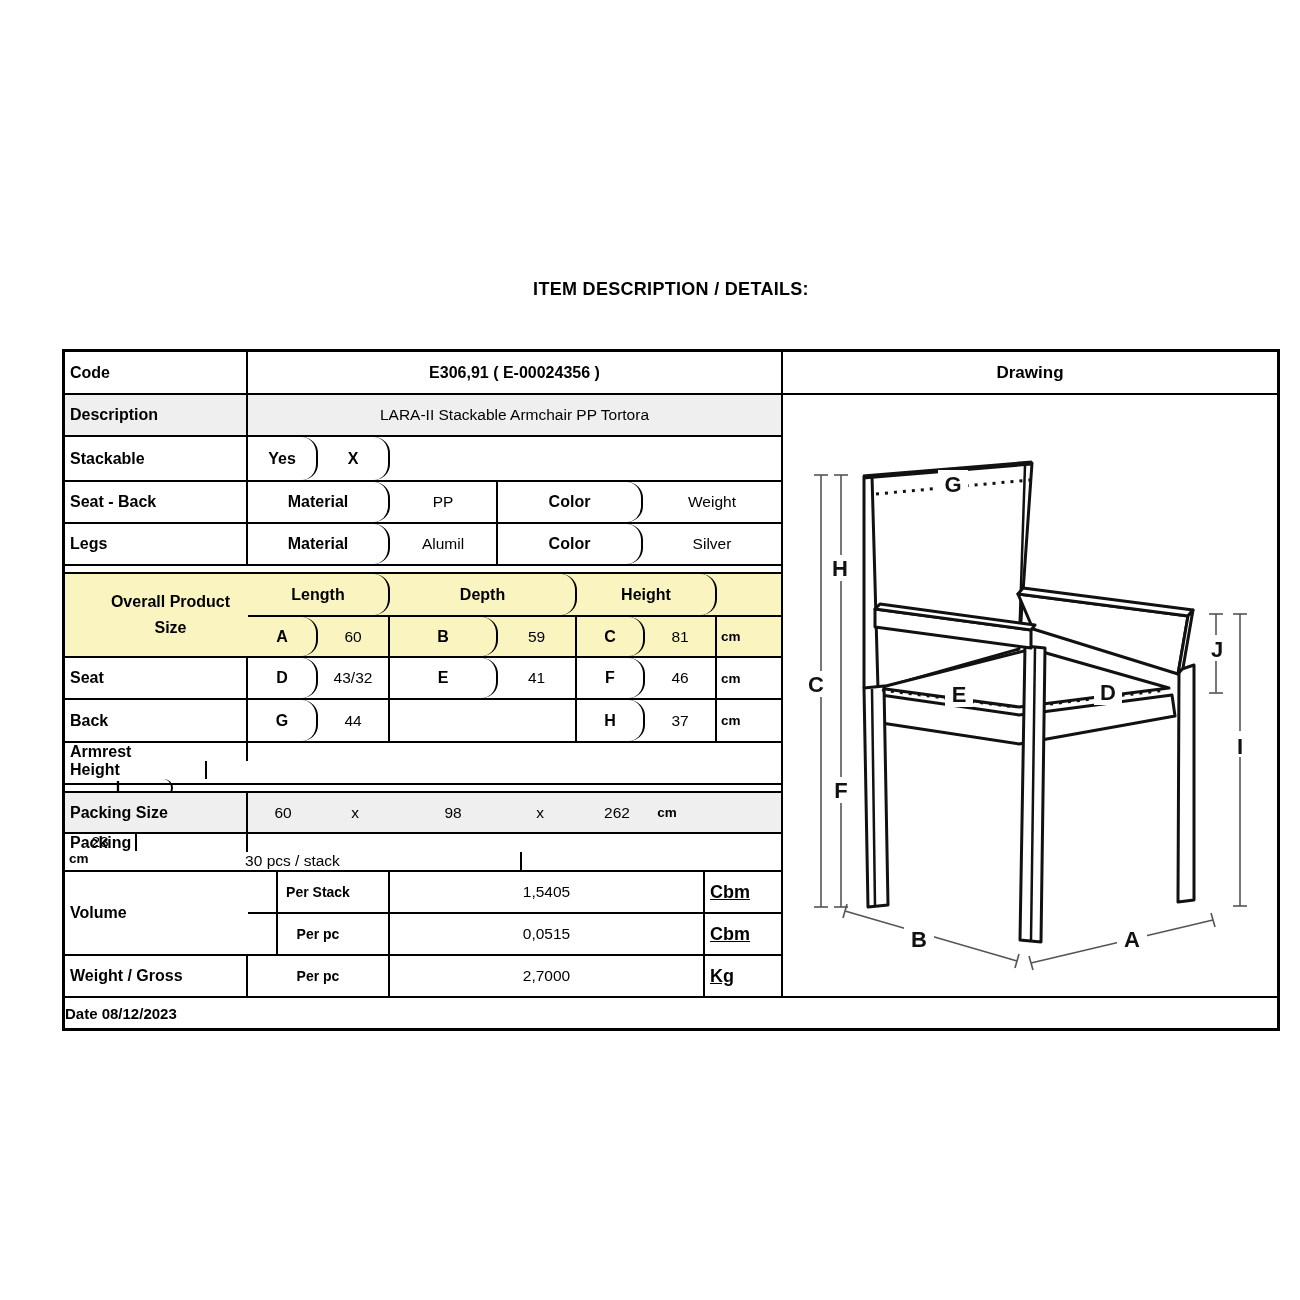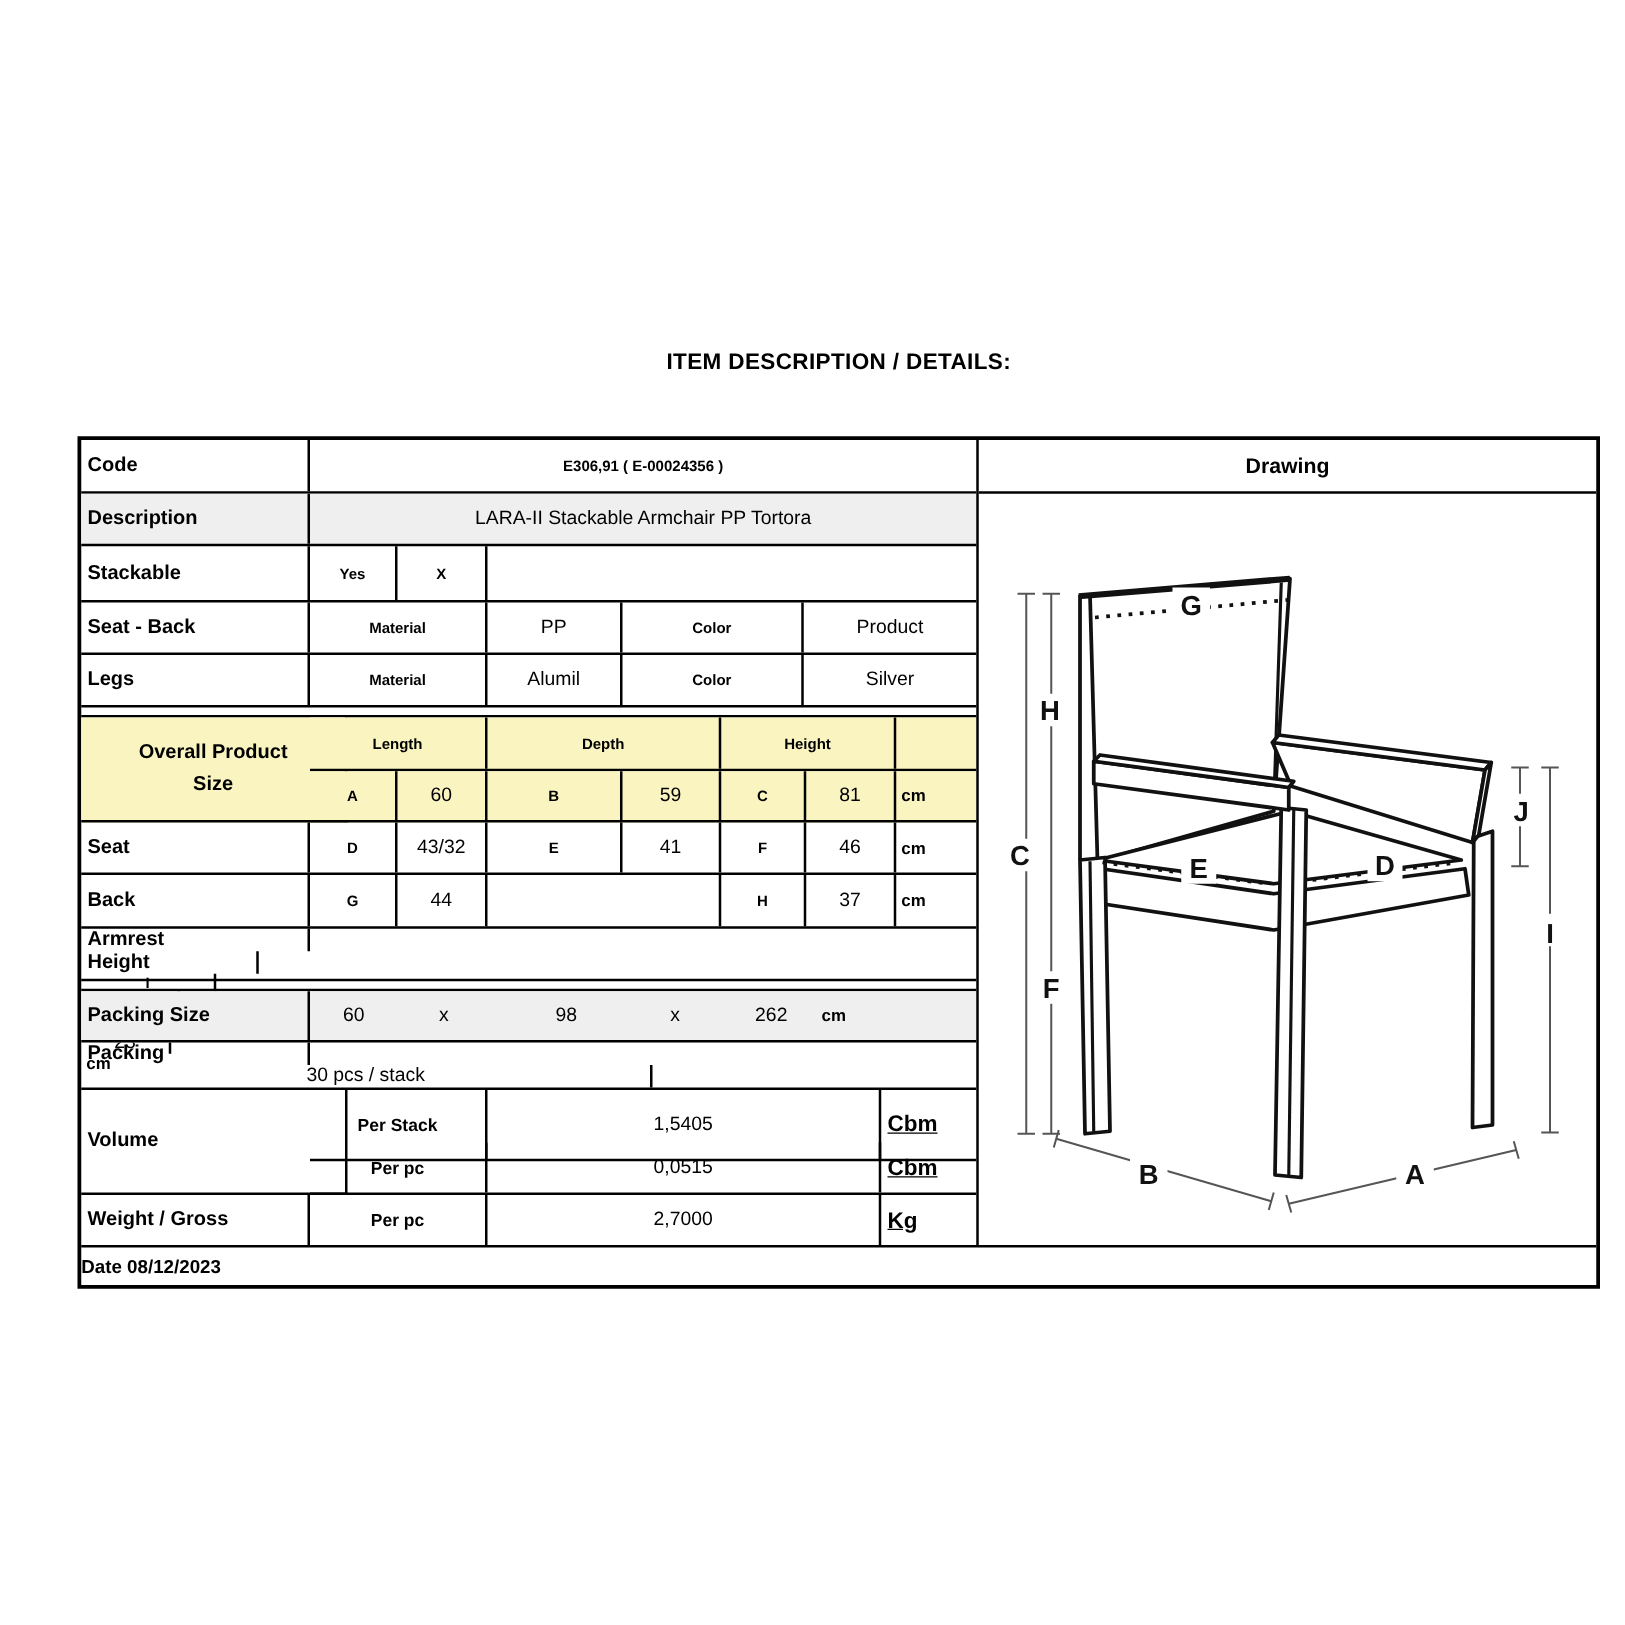--- a/index.html
+++ b/index.html
@@ -10,21 +10,21 @@
   #tableOuter{position:absolute;left:62px;top:315px;width:1218px;height:682px;
               border:3px solid #000;box-sizing:border-box;margin-top:34px;}
   .rowsArea{position:absolute;left:0;top:0;width:716px;height:644px;}
   .row{position:absolute;left:0;width:716px;display:flex;box-sizing:border-box;
        border-bottom:2px solid #000;}
   .row.inset{left:183px;width:533px;}
   .cell{display:flex;align-items:center;justify-content:center;height:100%;
         box-sizing:border-box;border-right:2px solid #000;font-size:15.5px;}
   .cell.last{border-right:none;}
   .lab{justify-content:flex-start;padding-left:5px;font-weight:bold;font-size:16px;}
-  .b{font-weight:bold;font-size:12px;}
+  .b{font-weight:bold;font-size:16px;border-radius:16px;}
   .unit{justify-content:flex-start;padding-left:4px;font-weight:bold;font-size:13.5px;}
   .unit2{justify-content:flex-start;padding-left:5px;font-weight:bold;font-size:18px;text-decoration:underline;}
   .gray{background:var(--row-gray,#efefef);justify-content:flex-end;}
   .yellow{background:var(--accent-yellow,#faf5c0);}
   .w183{width:183px;} .w142{width:142px;} .w108{width:108px;} .w145{width:145px;}
   .w138{width:138px;} .w70{width:70px;} .w72{width:72px;} .w79{width:79px;}
   .w68{width:68px;} .w64{width:64px;} .w187{width:187px;} .w140{width:140px;}
   .w391{width:391px;} .w533{width:533px;} .w457{width:457px;} .w315{width:315px;}
   .w76{width:76px;}
   .spanCell{position:absolute;top:0;height:100%;display:flex;align-items:center;
@@ -72,21 +72,21 @@
         <div class="cell b w70">Yes</div>
         <div class="cell b w72">X</div>
         <div class="cell w391 last"></div>
       </div>
 
       <div class="row" style="top:130px;height:42px;">
         <div class="cell lab w183">Seat - Back</div>
         <div class="cell b w142">Material</div>
         <div class="cell w108">PP</div>
         <div class="cell b w145">Color</div>
-        <div class="cell w138 last">Product</div>
+        <div class="cell w138 last">Weight</div>
       </div>
 
       <div class="row" style="top:172px;height:42px;">
         <div class="cell lab w183">Legs</div>
         <div class="cell b w142">Material</div>
         <div class="cell w108">Alumil</div>
         <div class="cell b w145">Color</div>
         <div class="cell w138 last">Silver</div>
       </div>
 
@@ -160,21 +160,21 @@
       </div>
 
       <div class="row" style="top:482px;height:38px;flex-direction:column;">
         <div class="cell lab w183">Packing</div>
         <div class="cell w457">30 pcs / stack</div>
         <div class="cell w76 last"></div>
       </div>
 
       <div class="mergedLabel" id="volLabel">Volume</div>
 
-      <div class="row inset" style="top:520px;height:57px;text-align:center;">
+      <div class="row inset" style="top:520px;height:42px;text-align:center;">
         <div class="cell w142" style="font-weight:bold;font-size:14px;">Per Stack</div>
         <div class="cell w315">1,5405</div>
         <div class="cell unit2 w76 last">Cbm</div>
       </div>
 
       <div class="row inset" style="top:562px;height:42px;">
         <div class="cell w142" style="font-weight:bold;font-size:14px;">Per pc</div>
         <div class="cell w315">0,0515</div>
         <div class="cell unit2 w76 last">Cbm</div>
       </div>

